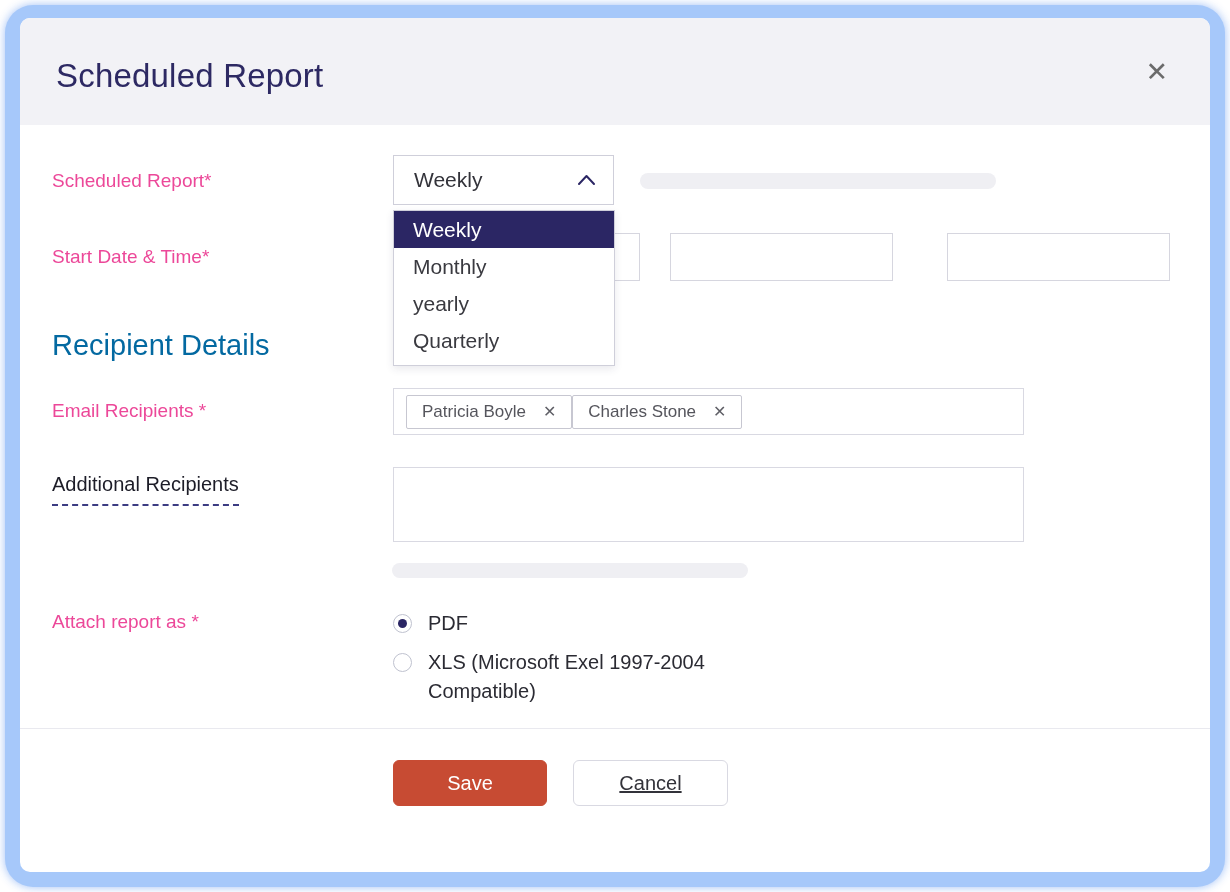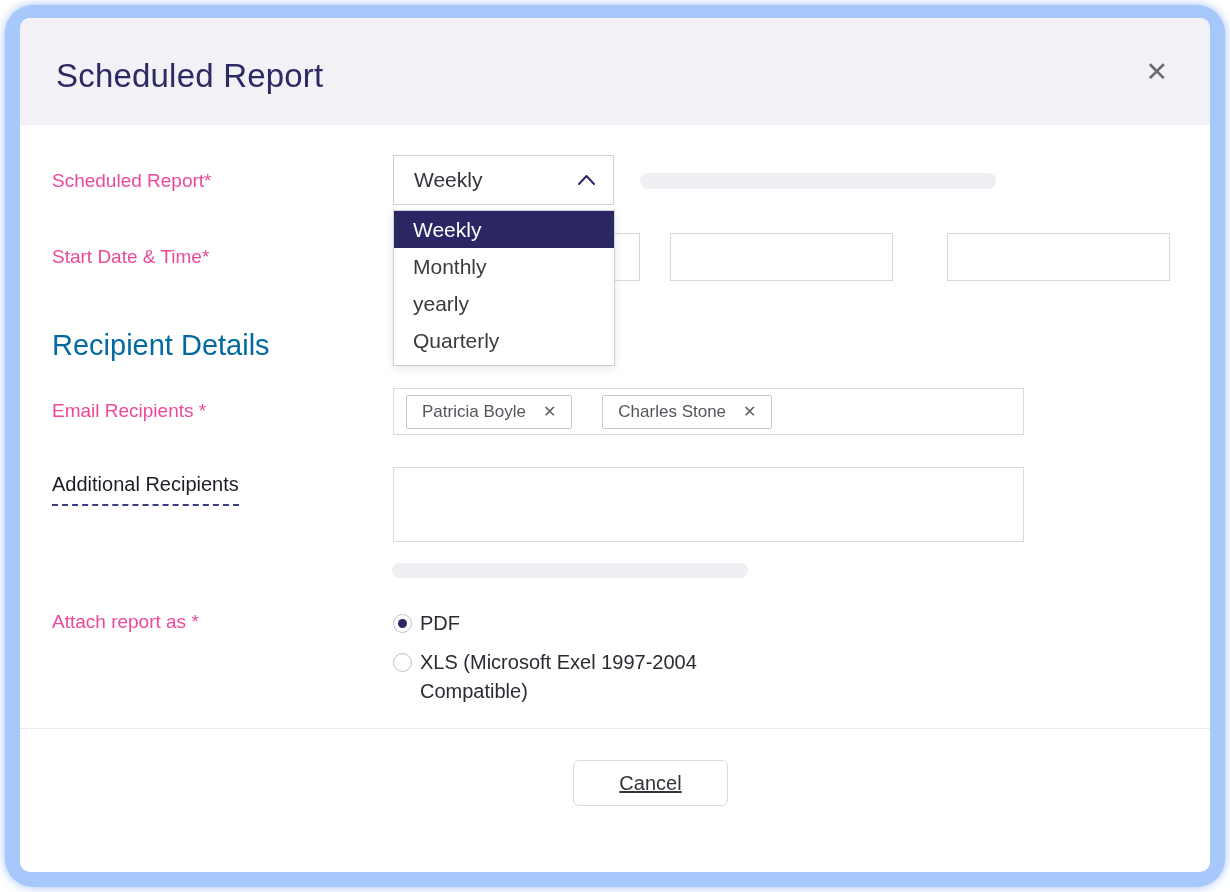--- a/index.html
+++ b/index.html
@@ -63,21 +63,21 @@
   .di3{left:927px;width:223px;}
   
   .section-h{
     position:absolute;left:32px;top:311px;margin:0;
     font-size:29px;font-weight:500;color:#0369a1;
   }
   
   .chip-field{
     position:absolute;left:373px;top:370px;width:631px;height:47px;
     box-sizing:border-box;border:1px solid #d9d9e2;background:#fff;
-    display:flex;align-items:center;gap:30px;padding:0 12px;cursor:text;
+    display:flex;align-items:center;padding:0 12px;cursor:text;
   }
   .chip{
     display:flex;align-items:center;height:34px;box-sizing:border-box;
     border:1px solid #c7c7d1;border-radius:2px;background:#fff;
     padding:0 15px;font-size:17px;color:#55555c;white-space:nowrap;
   }
   .chip .x{margin-left:17px;color:#5f5f66;font-size:16px;cursor:pointer;}
   
   .dashed-label{
     position:absolute;left:32px;top:455px;font-size:20px;color:#1d1d28;
@@ -95,21 +95,21 @@
   .radio-row{display:flex;align-items:flex-start;margin-bottom:10px;cursor:pointer;}
   .radio{
     flex:0 0 auto;width:17px;height:17px;border-radius:50%;
     border:1px solid #bfc2cf;background:#fff;position:relative;margin-top:5px;
   }
   .radio.is-selected::after{
     content:"";position:absolute;left:4px;top:4px;width:9px;height:9px;
     border-radius:50%;background:#2b2664;
   }
   .radio-row .rlabel{
-    margin-left:8px;font-size:20px;color:#2b2b33;max-width:330px;line-height:29px;
+    margin-left:16px;font-size:20px;color:#2b2b33;max-width:330px;line-height:29px;
   }
   
   .divider{position:absolute;left:0;right:0;top:710px;height:1px;background:#e9e9ef;}
   .btn{
     position:absolute;top:742px;height:46px;border-radius:6px;font-size:20px;
     cursor:pointer;font-family:inherit;
   }
   .btn-save{
     left:373px;width:154px;background:#c74b33;border:1px solid #c74b33;color:#fff;
   }
@@ -177,16 +177,17 @@
         <span class="radio is-selected"></span>
         <span class="rlabel">PDF</span>
       </div>
       <div class="radio-row">
         <span class="radio"></span>
         <span class="rlabel">XLS (Microsoft Exel 1997-2004 Compatible)</span>
       </div>
     </div>
 
     <div class="divider"></div>
+    <button class="btn btn-save">Save</button>
     <button class="btn btn-cancel">Cancel</button>
 
   </div>
 </div>
 
 </body></html>

